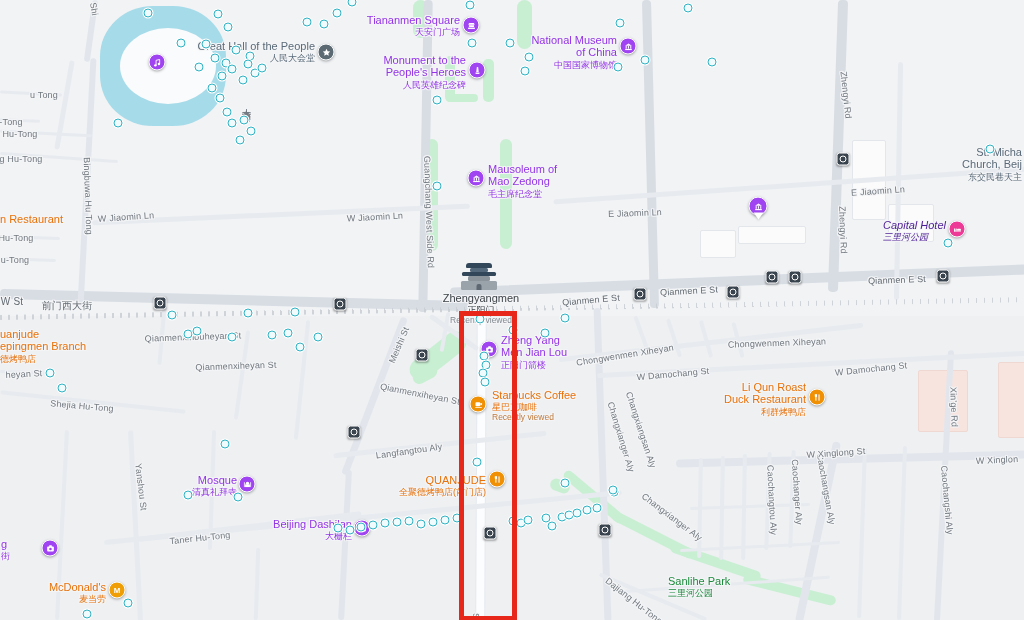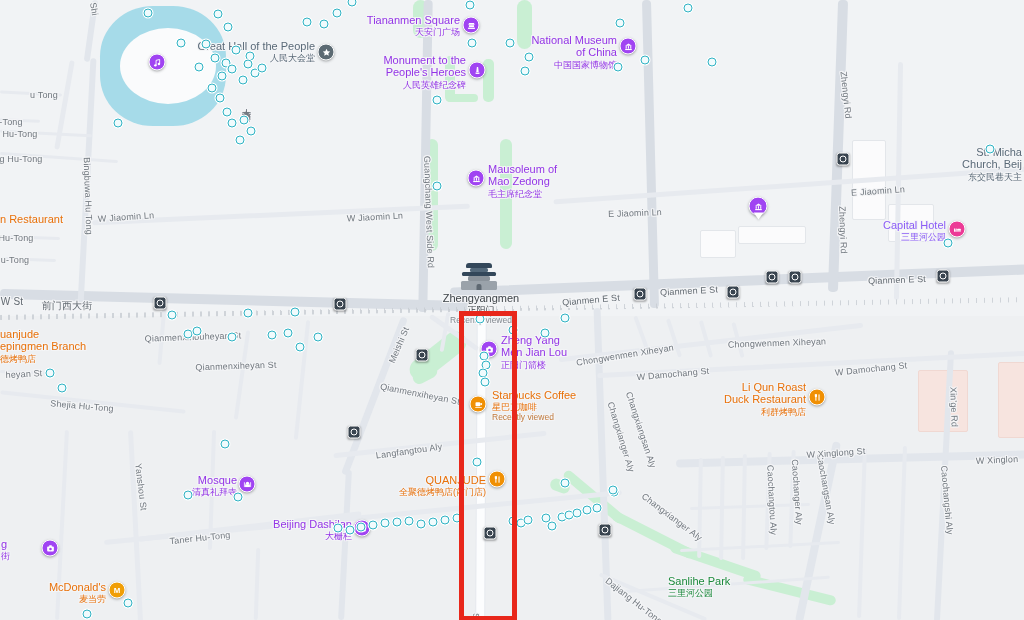--- a/index.html
+++ b/index.html
@@ -297,21 +297,21 @@
       <span class="cn">利群烤鸭店</span>
     </div>
     <div class="poi-ic" style="left: 957px; top: 229px; background: rgb(236, 58, 150);">
       <svg width="10" height="10" viewBox="0 0 14 14">
         <rect x="2.2" y="8.2" width="9.6" height="1.6" fill="#fff"></rect>
         <rect x="2.2" y="5.6" width="1.4" height="4.2" fill="#fff"></rect>
         <circle cx="5.1" cy="6.7" r="1.1" fill="#fff"></circle>
         <rect x="6.4" y="6" width="5.4" height="2" rx="1" fill="#fff"></rect>
       </svg>
     </div>
-    <div class="poi-lb" style="right: 78px; top: 231px; text-align: right; color: #8b5cf6;">
+    <div class="poi-lb" style="right: 78px; top: 231px; color: #4c1d95; font-style: italic;">
       <span class="nm">Capital Hotel</span>
       <span class="cn">三里河公园</span>
     </div>
     <div class="poi-lb" style="right: 2px; top: 164px; text-align: right; color: rgb(90, 106, 120);">
       <span class="nm">St. Micha</span>
       <span class="nm">Church, Beij</span>
       <span class="cn">东交民巷天主</span>
     </div>
     <div class="poi-ic" style="left: 247px; top: 484px; background: rgb(160, 68, 242);">
       <svg width="10" height="10" viewBox="0 0 14 14">

